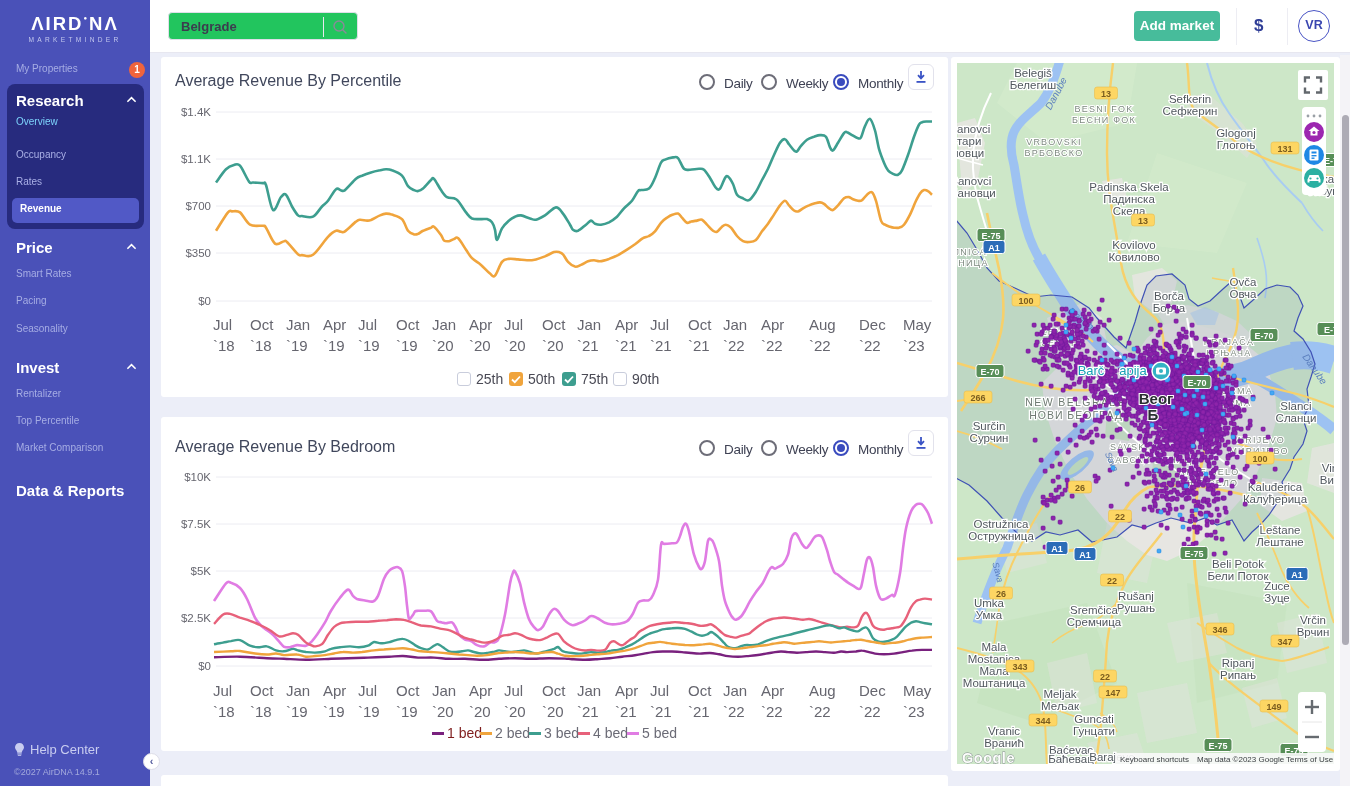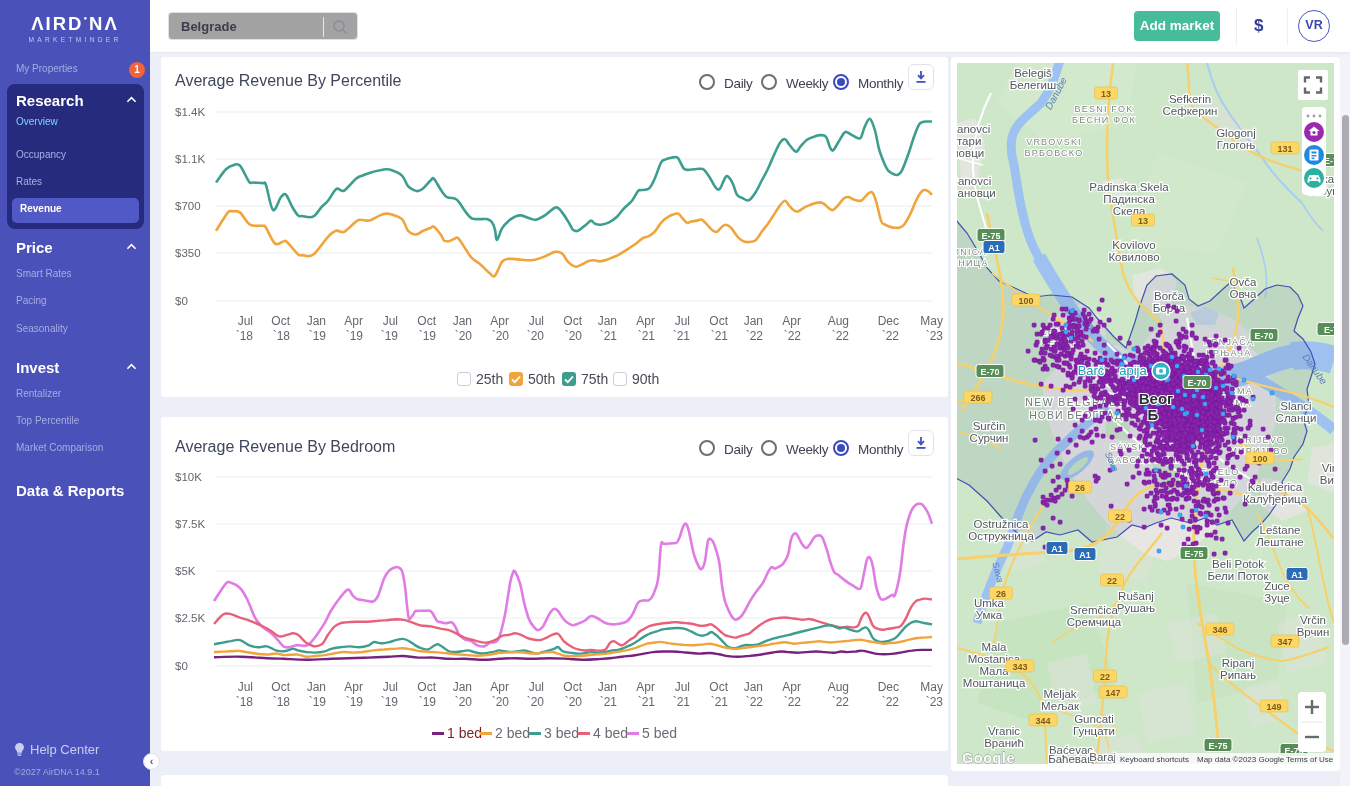--- a/index.html
+++ b/index.html
@@ -3,22 +3,22 @@
 *{margin:0;padding:0;box-sizing:border-box}
 html,body{width:1350px;height:786px;overflow:hidden;font-family:"Liberation Sans",sans-serif;background:#ECEEF8}
 #sidebar{position:absolute;left:0;top:0;width:150px;height:786px;background:#4A51B8;z-index:5}
 .sitem{position:absolute;left:16px;font-size:10px;color:#A6ADE4;white-space:nowrap}
 .shead{position:absolute;left:16px;font-size:15px;font-weight:bold;color:#FFFFFF;white-space:nowrap}
 .chev{position:absolute;right:14px;width:9px;height:9px}
 #topbar{position:absolute;left:150px;top:0;width:1200px;height:53px;background:#fff;border-bottom:1px solid #E7E7F0;z-index:4}
 .card{position:absolute;background:#fff;border-radius:3px}
 .ctitle{position:absolute;left:14px;font-size:16px;color:#40475C}
 .vline{position:absolute;top:8px;width:1px;height:37px;background:#EDEDF3}
-.xlab{position:absolute;font-size:12px;color:#66666F;text-align:right;width:40px;line-height:15px}
-.ylab{position:absolute;font-size:11.5px;color:#66666F;width:36px}
+.xlab{position:absolute;font-size:15px;color:#66666F;text-align:left;width:40px;line-height:21px}
+.ylab{position:absolute;font-size:11.5px;color:#66666F;text-align:right;width:36px}
 .ck{position:absolute;width:14px;height:14px;border-radius:3px}
 .cklab{position:absolute;font-size:14px;color:#4A4A55}
 #scrollbar{position:absolute;right:0;top:55px;width:10px;height:731px;background:#F4F3F7;z-index:9}
 #thumb{position:absolute;left:1.5px;top:60px;width:7px;height:530px;background:#ADABB5;border-radius:4px}
 </style></head><body>
 <div id="sidebar">
     <div style="position:absolute;left:0;top:13px;width:150px;text-align:center">
       <div style="font-size:18.5px;font-weight:bold;color:#fff;letter-spacing:2px">ΛIRD<span style="font-size:6px;vertical-align:10px">●</span>NΛ</div>
       <div style="font-size:6.6px;color:#C3C8EE;letter-spacing:3.3px;margin-top:1px">MARKETMINDER</div>
     </div>
@@ -52,21 +52,21 @@
     <svg style="position:absolute;left:14px;top:743px" width="11" height="13" viewBox="0 0 11 13">
       <path d="M5.5 0C2.8 0 1 2 1 4.3 1 6 2 6.8 2.6 7.8 3 8.5 3.2 9 3.3 9.8h4.4C7.8 9 8 8.5 8.4 7.8 9 6.8 10 6 10 4.3 10 2 8.2 0 5.5 0z" fill="#C9CDF0"></path>
       <rect x="3.3" y="10.4" width="4.4" height="1" fill="#C9CDF0"></rect>
       <rect x="3.8" y="11.8" width="3.4" height="1" fill="#C9CDF0"></rect>
     </svg>
     <div class="sitem" style="top:742px;left:30px;color:#C9CDF0;font-size:13px">Help Center</div>
     <div class="sitem" style="top:767px;left:14px;font-size:9px;color:#A3A9DC">©2027 AirDNA 14.9.1</div>
   </div>
 <div style="position:absolute;left:143px;top:753px;width:17px;height:17px;border-radius:50%;background:#fff;border:1px solid #DDDDE8;z-index:8;color:#555C9E;font-size:11px;text-align:center;line-height:15px;font-weight:bold">‹</div>
 <div id="topbar">
-    <div style="position:absolute;left:18px;top:12px;width:190px;height:28px;border:1px solid #DFDFE9;border-radius:4px;background:#a3a3a3">
+    <div style="position:absolute;left:18px;top:12px;width:190px;height:28px;border:1px solid #DFDFE9;border-radius:4px;background:#22c55e">
       <div style="position:absolute;left:12px;top:6px;font-size:13px;font-weight:bold;color:#3C3C4E">Belgrade</div>
       <div style="position:absolute;right:33px;top:4px;width:1px;height:20px;background:#E8E8F0"></div>
       <svg style="position:absolute;right:9px;top:6px" width="16" height="16" viewBox="0 0 16 16">
         <circle cx="7" cy="7" r="5" stroke="#8A8A99" stroke-width="1.4" fill="none"></circle>
         <line x1="10.7" y1="10.7" x2="14" y2="14" stroke="#8A8A99" stroke-width="1.4" stroke-linecap="round"></line>
       </svg>
     </div>
     <div style="position:absolute;left:984px;top:11px;width:86px;height:30px;background:#47BC9B;border-radius:4px;color:#fff;font-size:13.5px;font-weight:bold;text-align:center;line-height:30px">Add market</div>
     <div class="vline" style="left:1086px"></div>
     <div style="position:absolute;left:1104px;top:16px;font-size:17px;font-weight:bold;color:#2F3D96">$</div>

